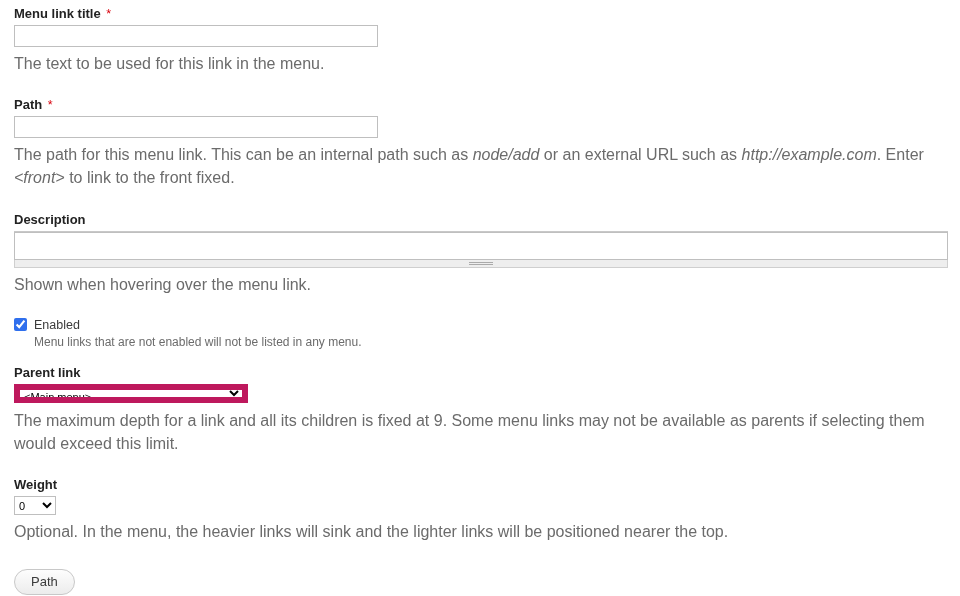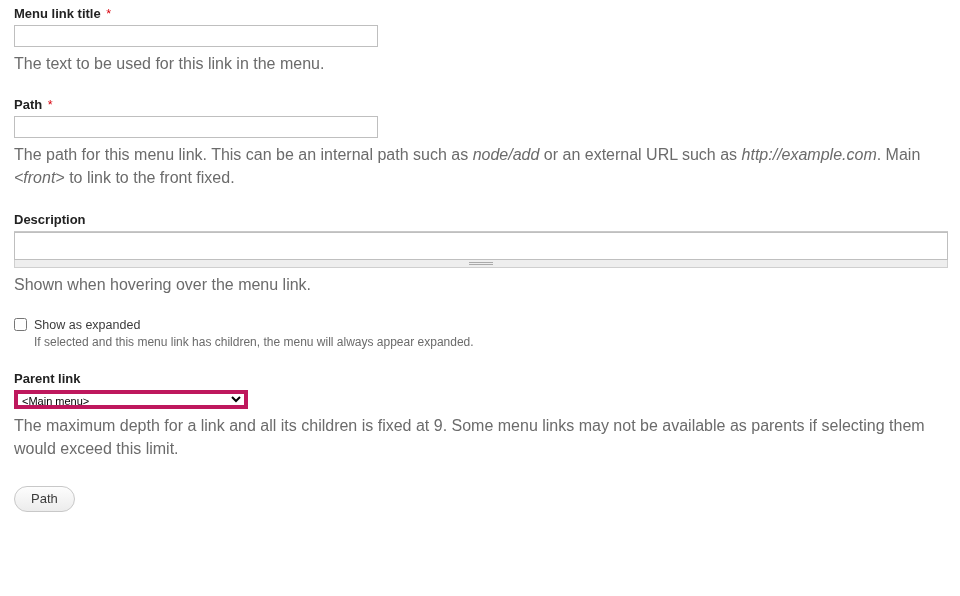--- a/index.html
+++ b/index.html
@@ -100,21 +100,21 @@
     color: #6b6b6b;
     font-size: 12px;
     margin-top: 1px;
   }
   .cb-group { margin-bottom: 16px; }
   select.parent-select {
     margin-top: 4px;
     width: 234px;
     height: 19px;
     font-size: 11px;
-    border: 4px solid #be185d;
+    border: 6px solid #be185d;
     background: #fff;
     font-family: inherit;
   }
   select.weight-select {
     margin-top: 4px;
     width: 42px;
     height: 19px;
     font-size: 11px;
     border: 1px solid #bfbfbf;
     background: #fff;
@@ -144,56 +144,61 @@
     <input type="text" class="text-input" value="" style="">
     <div class="desc">The text to be used for this link in the menu.</div>
   </div>
 
   
   <div class="field">
     <span class="label">Path</span>
     <span class="req">*</span>
     <input type="text" class="text-input" value="" style="">
     <div class="desc">
-      <span>The path for this menu link. This can be an internal path such as </span><em>node/add</em><span> or an external URL such as </span><em>http://example.com</em><span>. Main </span><em>&lt;front&gt;</em><span> to link to the front fixed.</span>
+      <span>The path for this menu link. This can be an internal path such as </span><em>node/add</em><span> or an external URL such as </span><em>http://example.com</em><span>. Enter </span><em>&lt;front&gt;</em><span> to link to the front fixed.</span>
     </div>
   </div>
 
   
   <div class="field">
     <span class="label">Description</span>
     <div class="textarea-wrap">
       <textarea class="textarea" style=""></textarea>
       <div class="grippie">
         <div class="grippie-lines"></div>
       </div>
     </div>
     <div class="desc">Shown when hovering over the menu link.</div>
   </div>
 
   
   <div class="cb-group">
-  </div>
-
-  
-  <div class="cb-group" style="margin-bottom:22px">
     <div class="checkbox-row">
-      <input type="checkbox" style="">
-      <span class="cb-label">Show as expanded</span>
+      <input type="checkbox" checked="" style="">
+      <span class="cb-label">Enabled</span>
     </div>
-    <div class="cb-desc">If selected and this menu link has children, the menu will always appear expanded.</div>
-  </div>
+    <div class="cb-desc">Menu links that are not enabled will not be listed in any menu.</div>
+  </div>
+
+  
 
   
   <div class="field">
     <span class="label">Parent link</span><br>
     <select class="parent-select">
       <option>&lt;Main menu&gt;</option>
     </select>
     <div class="desc">The maximum depth for a link and all its children is fixed at 9. Some menu links may not be available as parents if selecting them would exceed this limit.</div>
   </div>
 
   
+  <div class="field">
+    <span class="label">Weight</span><br>
+    <select class="weight-select">
+      <option>0</option>
+    </select>
+    <div class="desc">Optional. In the menu, the heavier links will sink and the lighter links will be positioned nearer the top.</div>
+  </div>
 
   
   <button class="save-btn">Path</button>
 
 </div>
 
 </body></html>

